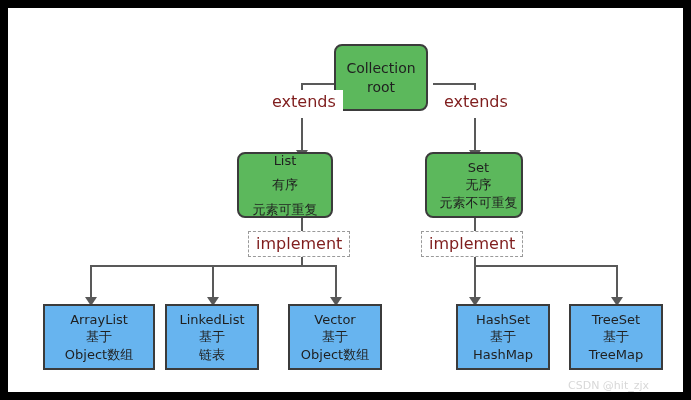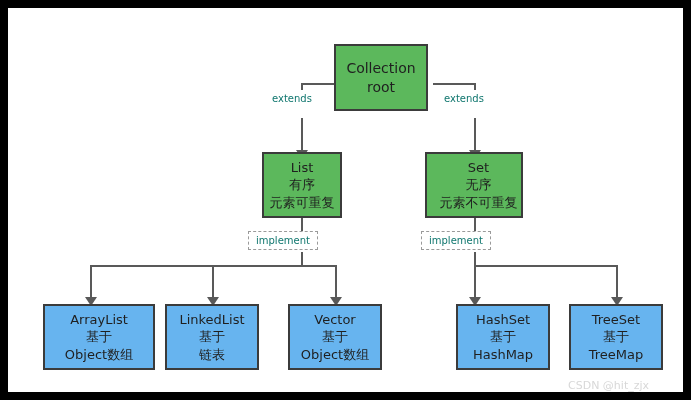--- a/index.html
+++ b/index.html
@@ -2,25 +2,25 @@
 <html><head>
 <meta charset="utf-8">
 <style>
   html,body{margin:0;padding:0;background:#000;}
   body{width:691px;height:400px;overflow:hidden;
        font-family:"DejaVu Sans","Liberation Sans",sans-serif;}
   #canvas{position:absolute;left:8px;top:8px;width:675px;height:384px;background:#fff;}
   .node{position:absolute;box-sizing:border-box;border:2px solid #3b3b3b;
         display:flex;flex-direction:column;align-items:center;justify-content:center;
         color:#1f1f1f;line-height:1.32;text-align:center;}
-  .green{background:#5cb85c;}
+  .green{background:#5cb85c;border-radius:8px;}
   .blue{background:#67b4ef;}
   .node .ln{display:block;white-space:nowrap;}
-  .lbl{position:absolute;box-sizing:border-box;background:#fff;color:#0f766e;
-       font-size:10px;padding:3px 7px;white-space:nowrap;line-height:1.1;}
+  .lbl{position:absolute;box-sizing:border-box;background:#fff;color:#7f1d1d;
+       font-size:16px;padding:3px 7px;white-space:nowrap;line-height:1.1;}
   .lbl.dashed{border:1px dashed #9a9a9a;text-align:right;}
   .seg{position:absolute;background:#595959;}
   .h{height:2px;} .v{width:2px;}
   .arrow{position:absolute;width:0;height:0;border-left:6px solid transparent;
          border-right:6px solid transparent;border-top:9px solid #595959;}
   .wm{position:absolute;color:#d8d8d8;font-size:11px;white-space:nowrap;}
 </style>
 </head>
 <body>
 
@@ -52,21 +52,21 @@
   <div class="seg v" style="left:466px;top:257px;height:33px;"></div>
   <div class="arrow" style="left:461px;top:289px;"></div>
   <div class="seg v" style="left:608px;top:257px;height:33px;"></div>
   <div class="arrow" style="left:603px;top:289px;"></div>
 
   <div class="node green" style="left:326px;top:36px;width:94px;height:67px;font-size:14px;">
     <span class="ln">Collection</span>
     <span class="ln">root</span>
   </div>
 
-  <div class="node green" style="left:254px;top:144px;width:80px;height:66px;font-size:13px;">
+  <div class="node green" style="left:229px;top:144px;width:96px;height:66px;font-size:13px;gap:7px;">
     <span class="ln">List</span>
     <span class="ln">有序</span>
     <span class="ln">元素可重复</span>
   </div>
 
   <div class="node green" style="left:417px;top:144px;width:98px;height:66px;font-size:13px;padding-left:9px;">
     <span class="ln">Set</span>
     <span class="ln">无序</span>
     <span class="ln">元素不可重复</span>
   </div>

